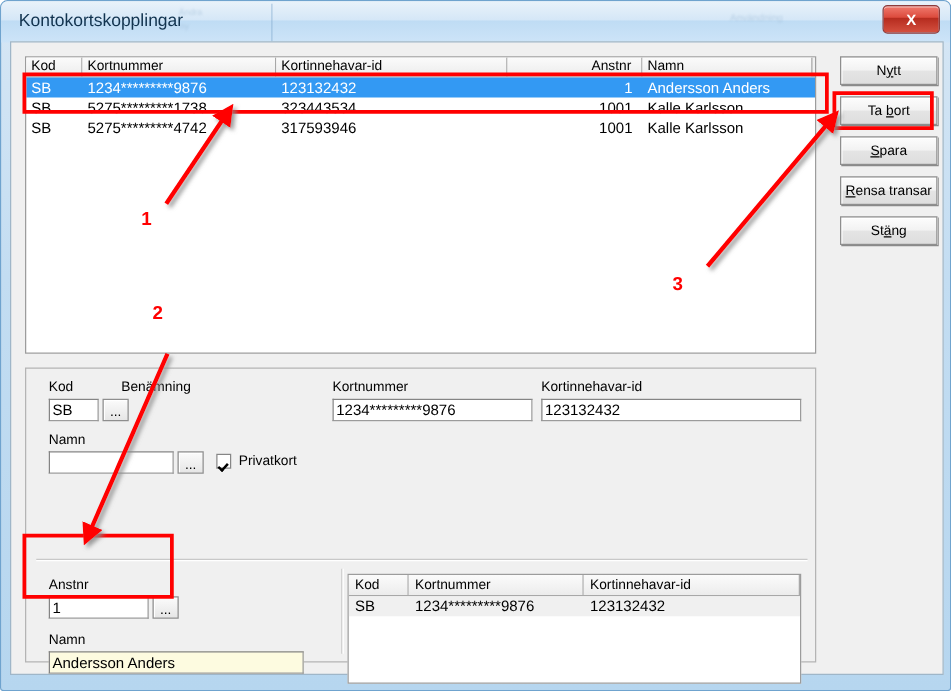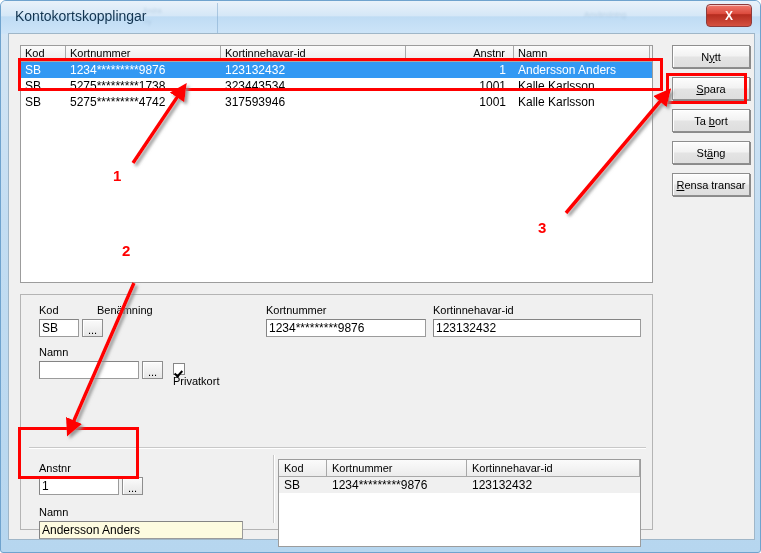--- a/index.html
+++ b/index.html
@@ -113,21 +113,21 @@
   .tbox.yellow{background:#fdfbe0;}
   .tbox.sunken{border-top-color:#848484;border-left-color:#848484;}
   .ellipsis{
     position:absolute;width:21px;height:18px;box-sizing:border-box;
     background:linear-gradient(to bottom,#fbfbfb,#e6e6e6);
     border:1px solid #8e8e8e;box-shadow:inset 1px 1px 0 #fff;
     font-size:11px;color:#000;cursor:pointer;
     display:flex;align-items:flex-end;justify-content:center;
     line-height:10px;padding-bottom:1px;
   }
-  .chk-wrap{position:absolute;display:flex;cursor:pointer;flex-direction:column;}
+  .chk-wrap{position:absolute;display:flex;cursor:pointer;}
   .chk{
     width:12px;height:12px;box-sizing:border-box;
     border:1px solid #868686;background:#fff;
     position:relative;margin-right:6px;
   }
   .chk.on::after{
     content:"";position:absolute;left:2px;top:5px;
     width:3px;height:6px;border:solid #000;border-width:0 2px 2px 0;
     transform:rotate(42deg);
   }
@@ -212,30 +212,30 @@
           <div class="cell c-anst">1001</div>
           <div class="cell c-namn">Kalle Karlsson</div>
         </div>
       </div>
 
       <div class="btncol">
         <div class="btn">
             <span>N<u>y</u>tt</span>
           </div>
         <div class="btn">
+            <span>Ta <u>b</u>ort</span>
+          </div>
+        <div class="btn">
             <span><u>S</u>para</span>
           </div>
         <div class="btn">
-            <span>Ta <u>b</u>ort</span>
+            <span><u>R</u>ensa transar</span>
           </div>
         <div class="btn">
             <span>St<u>ä</u>ng</span>
-          </div>
-        <div class="btn">
-            <span><u>R</u>ensa transar</span>
           </div>
       </div>
 
       <div class="panel">
 
         <div class="fld-label" style="left:18px;top:9px;">Kod</div>
         <div class="fld-label" style="left:76px;top:9px;">Benämning</div>
         <div class="fld-label" style="left:245px;top:9px;">Kortnummer</div>
         <div class="fld-label" style="left:412px;top:9px;">Kortinnehavar-id</div>
 

